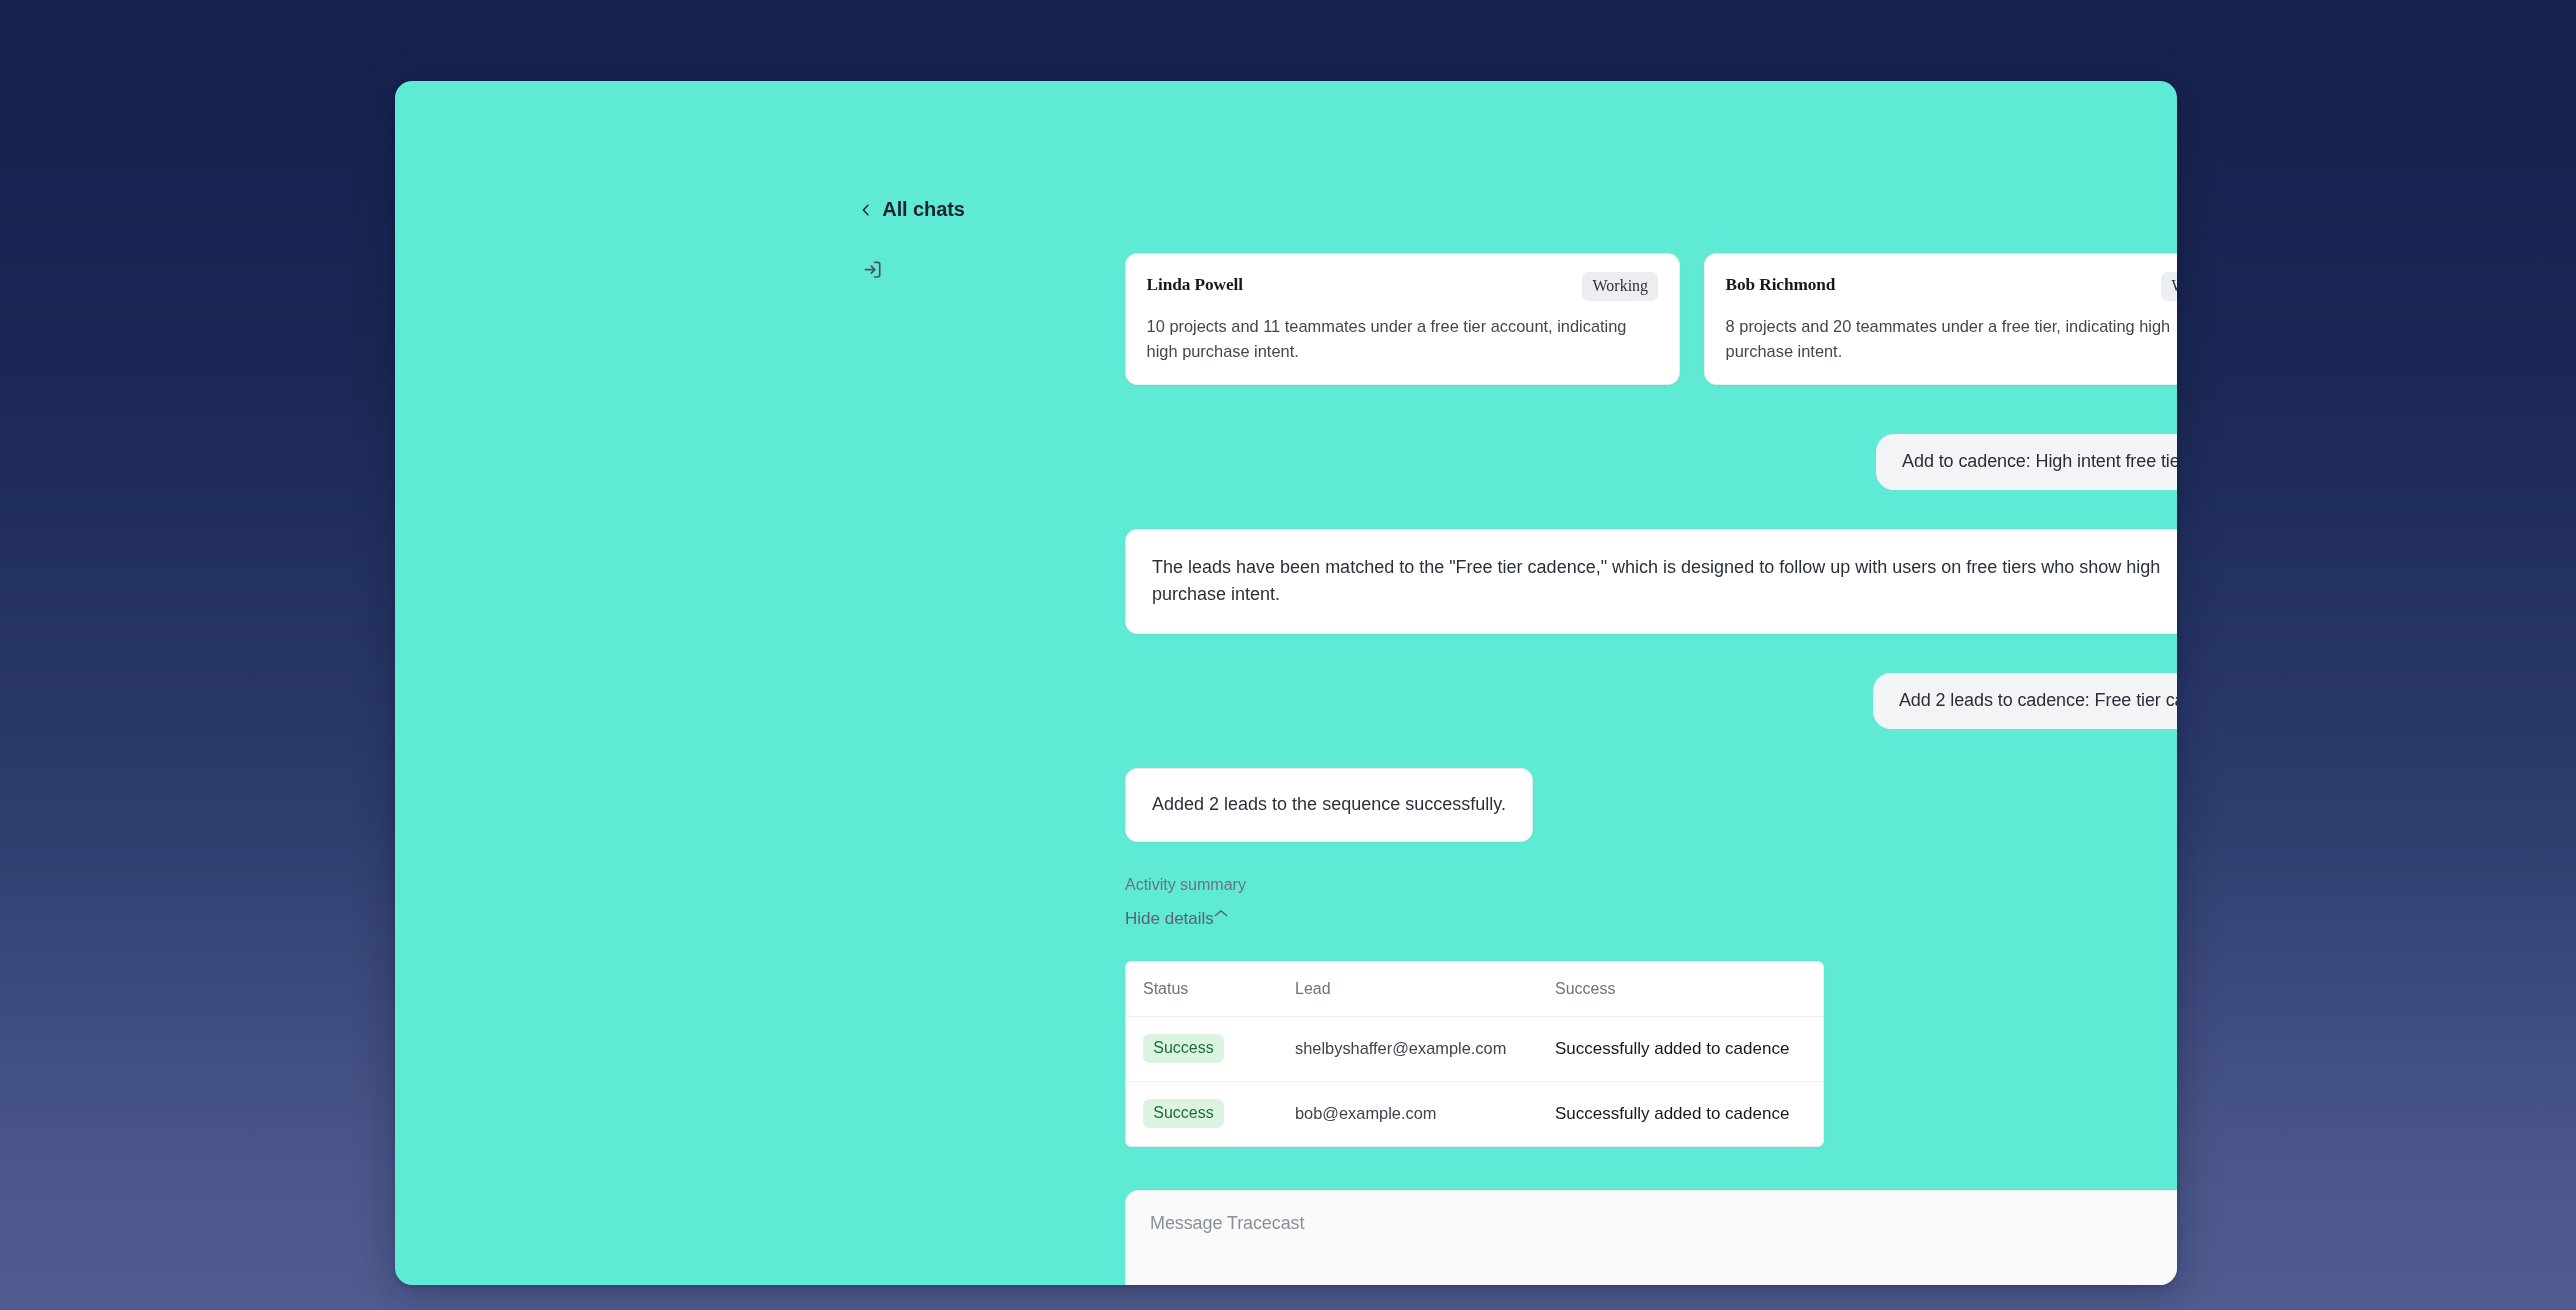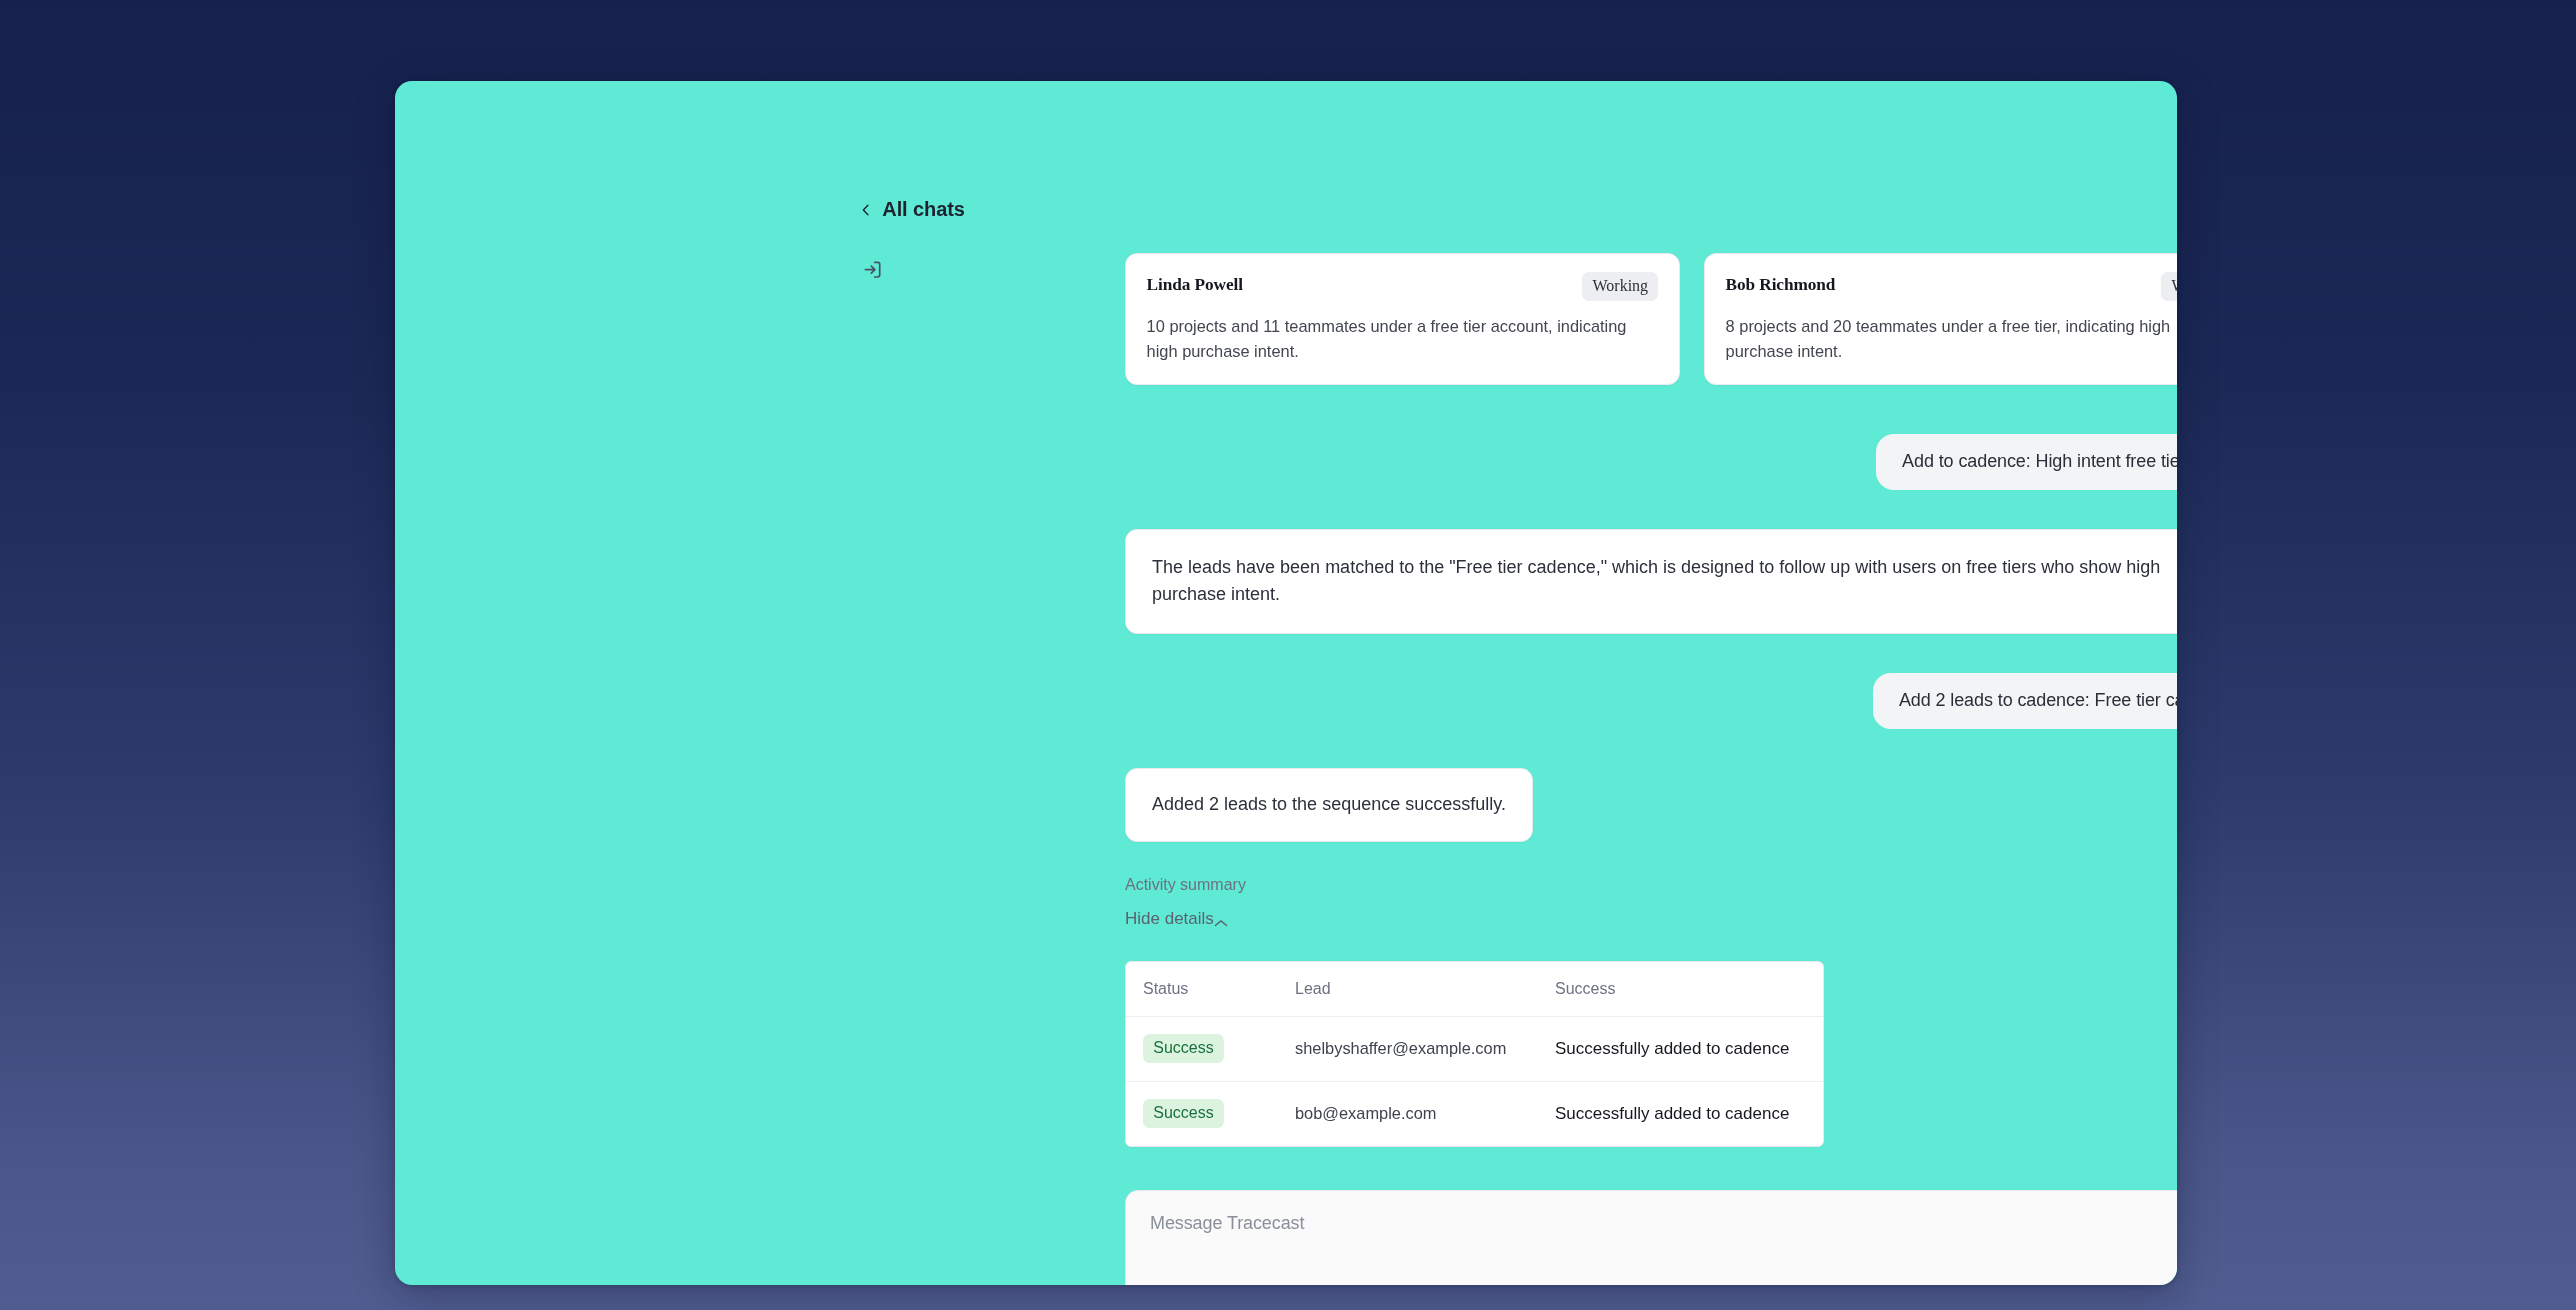--- a/index.html
+++ b/index.html
@@ -218,21 +218,21 @@
     right: 6.6px;
     bottom: 7.5px;
   }
   .flow-target {
     font-size: 19px;
     color: #13161d;
     letter-spacing: -0.1px;
   }
   .hide-details {
     display: inline-flex;
-    align-items: flex-end;
+    align-items: flex-start;
     cursor: pointer;
   }
   .hide-details-label {
     font-size: 17px;
     color: #5c6270;
   }
   .chevron-up { display: flex; align-items: center; color: #5c6270; }
   .chevron-up svg { display: block; }
 
   

